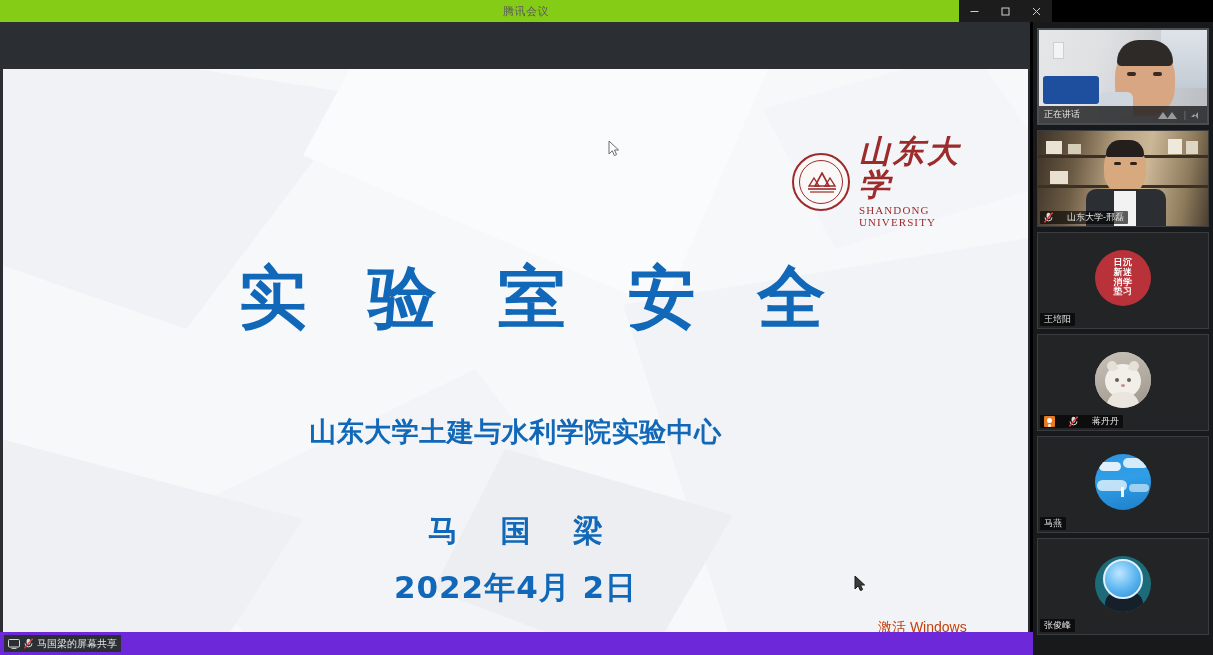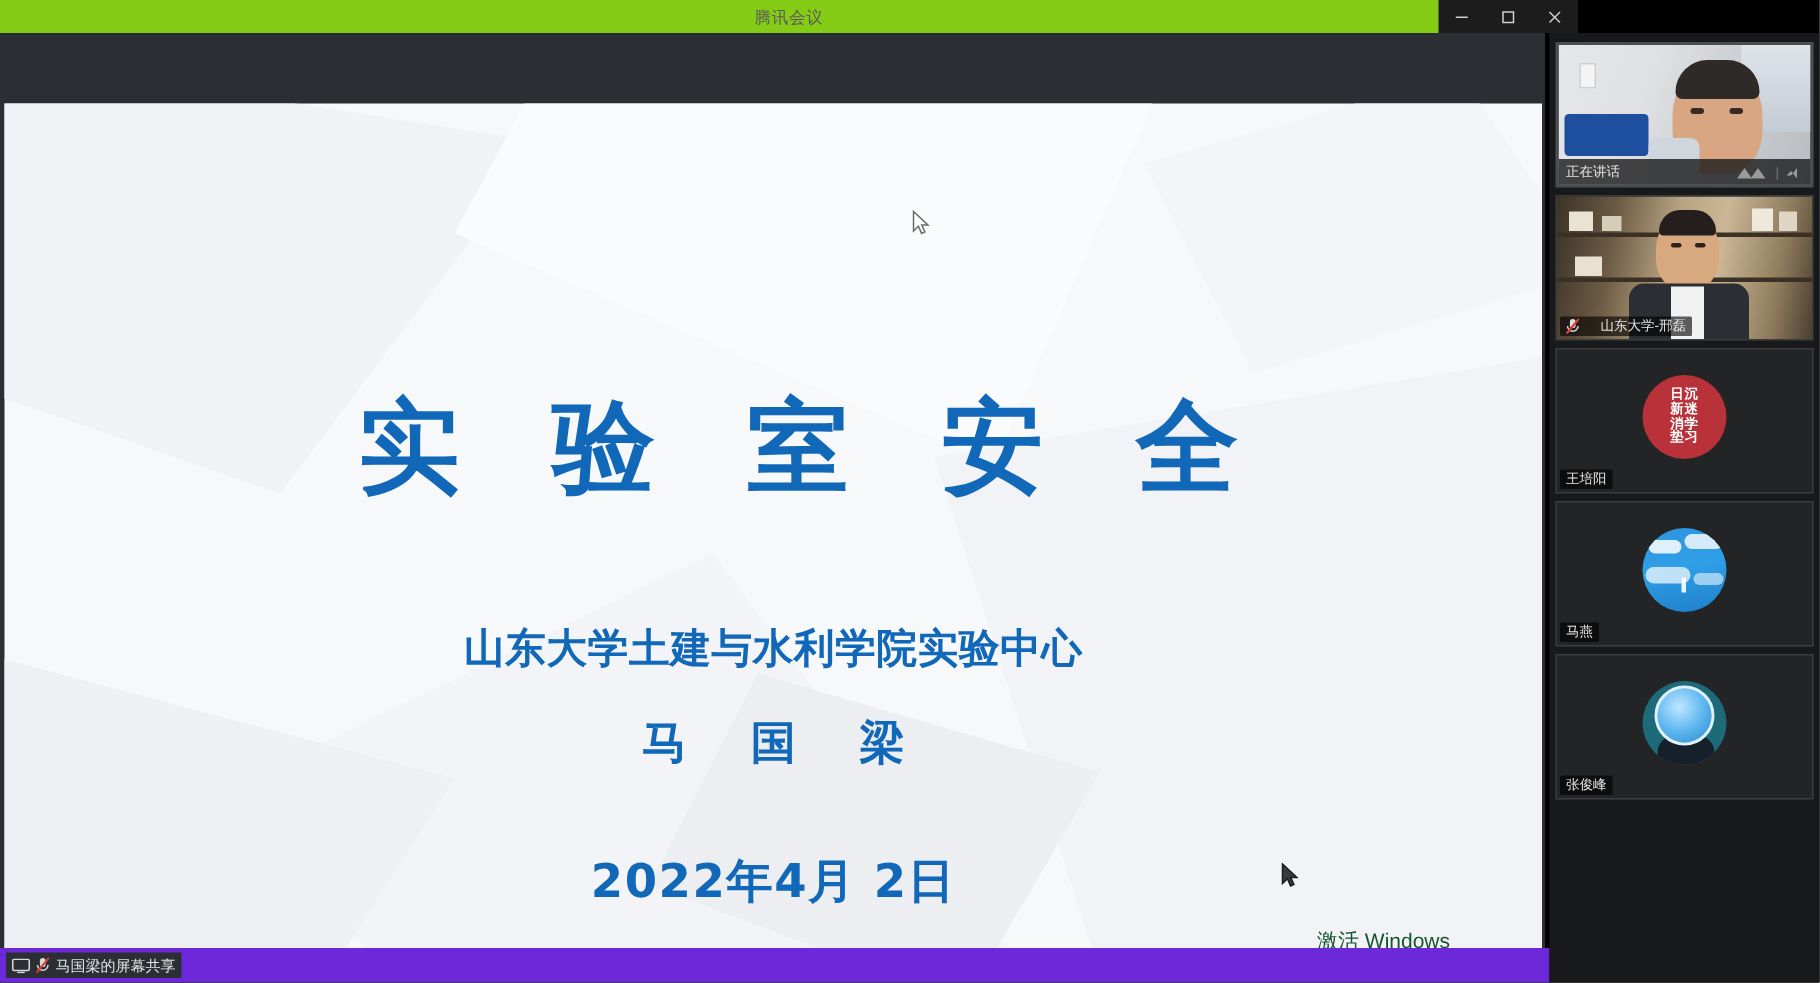--- a/index.html
+++ b/index.html
@@ -92,36 +92,36 @@
     letter-spacing: 19px; text-indent: 19px;
     font-family: "DejaVu Sans", "Liberation Sans", sans-serif;
     padding-left: 33px;
   }
   .slide-org {
     position: absolute; left: 0; width: 1025px; top: 345px; text-align: center;
     font-size: 27px; font-weight: bold; color: #1168b8; letter-spacing: .5px;
     font-family: "DejaVu Sans", "Liberation Sans", sans-serif;
   }
   .slide-author {
-    position: absolute; left: 0; width: 1025px; top: 406px; text-align: center;
+    position: absolute; left: 0; width: 1025px; top: 442px; text-align: center;
     font-size: 30px; font-weight: bold; color: #1168b8; letter-spacing: 16px; text-indent: 16px;
     font-family: "DejaVu Sans", "Liberation Sans", sans-serif;
   }
   .slide-date {
     position: absolute; left: 0; width: 1025px; top: 498px; text-align: center;
     font-size: 31px; font-weight: bold; color: #1168b8; letter-spacing: 1px;
     font-family: "DejaVu Sans", "Liberation Sans", sans-serif;
   }
 
   
   .watermark {
     position: absolute; left: 875px; top: 550px; color: #b6b8bc;
     text-align: left; pointer-events: none;
   }
-  .wm-1 { font-size: 14px; color: #14532d; }
+  .wm-1 { font-size: 14px; color: #c2410c; }
   .wm-2 { font-size: 10px; color: #b9bbc0; margin-top: 2px; }
 
   
   .cursor { position: absolute; width: 12px; height: 18px; }
 
   
   .rail {
     position: absolute; left: 1033px; top: 22px; width: 180px; height: 633px;
     background: #18191b; padding: 6px 4px 0 4px;
   }
@@ -226,20 +226,35 @@
 
     <div class="slide">
       <div class="poly p1"></div>
       <div class="poly p2"></div>
       <div class="poly p3"></div>
       <div class="poly p4"></div>
       <div class="poly p5"></div>
       <div class="poly p6"></div>
       <div class="poly p7"></div>
 
+      <div class="logo-wrap">
+        <div class="logo-seal">
+          <svg class="seal-mtn" viewBox="0 0 30 22">
+            <path d="M15 1 L22 14 L8 14 Z" fill="none" stroke="#9c2b2b" stroke-width="1.6"></path>
+            <path d="M7 6 L12 14 L2 14 Z" fill="none" stroke="#9c2b2b" stroke-width="1.4"></path>
+            <path d="M23 6 L28 14 L18 14 Z" fill="none" stroke="#9c2b2b" stroke-width="1.4"></path>
+            <line x1="1" y1="17" x2="29" y2="17" stroke="#9c2b2b" stroke-width="1.6"></line>
+            <line x1="3" y1="20" x2="27" y2="20" stroke="#9c2b2b" stroke-width="1.2"></line>
+          </svg>
+        </div>
+        <div class="logo-words">
+          <div class="logo-cn">山东大学</div>
+          <div class="logo-en">SHANDONG UNIVERSITY</div>
+        </div>
+      </div>
 
       <div class="slide-title">实 验 室 安 全</div>
       <div class="slide-org">山东大学土建与水利学院实验中心</div>
       <div class="slide-author">马 国 梁</div>
       <div class="slide-date">2022年4月 2日</div>
 
       <div class="watermark">
         <div class="wm-1">激活 Windows</div>
         <div class="wm-2">转到"设置"以激活 Windows。</div>
       </div>
@@ -326,20 +341,41 @@
         <div>日沉</div>
         <div>新迷</div>
         <div>消学</div>
         <div>垫习</div>
       </div>
       <div class="tile-name">
         <span>王培阳</span>
       </div>
     </div>
 
+    <div class="tile">
+      <div class="avatar av-cat">
+        <div style="position:absolute;inset:0;background:linear-gradient(160deg,#c8c2b8,#9d968c)"></div>
+        <div style="position:absolute;left:10px;top:12px;width:36px;height:34px;background:#f2efe8;border-radius:50%"></div>
+        <div style="position:absolute;left:12px;top:40px;width:32px;height:20px;background:#eae6dd;border-radius:14px 14px 0 0"></div>
+        <div style="position:absolute;left:12px;top:9px;width:10px;height:10px;background:#e6e1d6;border-radius:50% 50% 0 50%;transform:rotate(-20deg)"></div>
+        <div style="position:absolute;left:34px;top:9px;width:10px;height:10px;background:#e6e1d6;border-radius:50% 50% 50% 0;transform:rotate(20deg)"></div>
+        <div style="position:absolute;left:20px;top:26px;width:4px;height:4px;background:#6a5f52;border-radius:50%"></div>
+        <div style="position:absolute;left:32px;top:26px;width:4px;height:4px;background:#6a5f52;border-radius:50%"></div>
+        <div style="position:absolute;left:26px;top:32px;width:4px;height:3px;background:#c58f8f;border-radius:50%"></div>
+      </div>
+      <div class="tile-name">
+        <span class="badge-host"></span>
+        <svg class="mic-muted" viewBox="0 0 9 11">
+          <rect x="2.6" y="0.7" width="3.8" height="6" rx="1.9" fill="#dcdcdc"></rect>
+          <path d="M1 5.4 a3.5 3.5 0 0 0 7 0" fill="none" stroke="#dcdcdc" stroke-width="1"></path>
+          <line x1="0.4" y1="10.4" x2="8.6" y2="0.6" stroke="#e03b3b" stroke-width="1.5"></line>
+        </svg>
+        <span>蒋丹丹</span>
+      </div>
+    </div>
 
     <div class="tile">
       <div class="avatar av-sky">
         <div style="position:absolute;left:4px;top:8px;width:22px;height:9px;background:rgba(255,255,255,.85);border-radius:9px"></div>
         <div style="position:absolute;left:28px;top:4px;width:26px;height:10px;background:rgba(255,255,255,.8);border-radius:10px"></div>
         <div style="position:absolute;left:2px;top:26px;width:30px;height:11px;background:rgba(255,255,255,.7);border-radius:11px"></div>
         <div style="position:absolute;left:34px;top:30px;width:20px;height:8px;background:rgba(255,255,255,.55);border-radius:8px"></div>
         <div style="position:absolute;left:26px;top:33px;width:3px;height:10px;background:rgba(255,255,255,.9)"></div>
       </div>
       <div class="tile-name">

